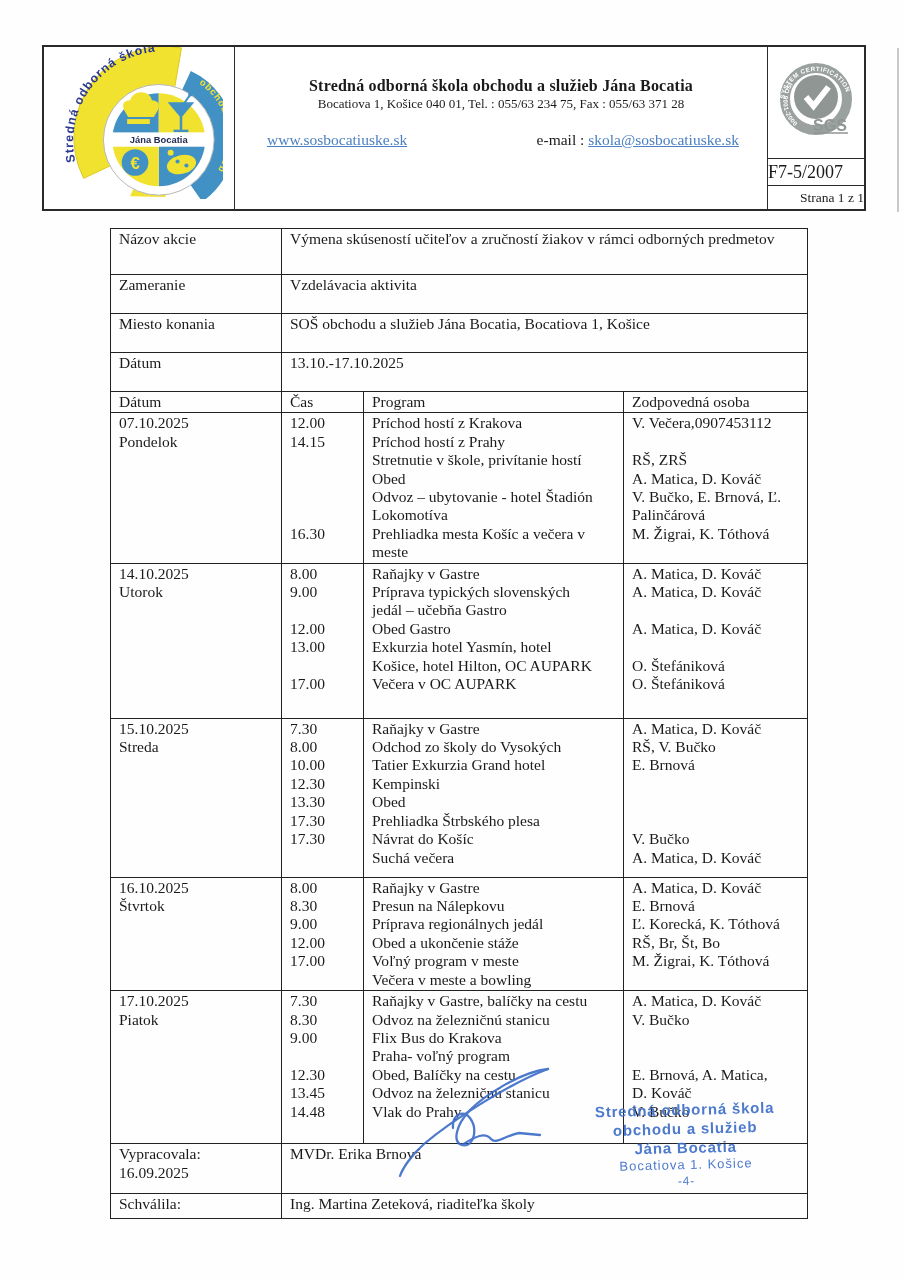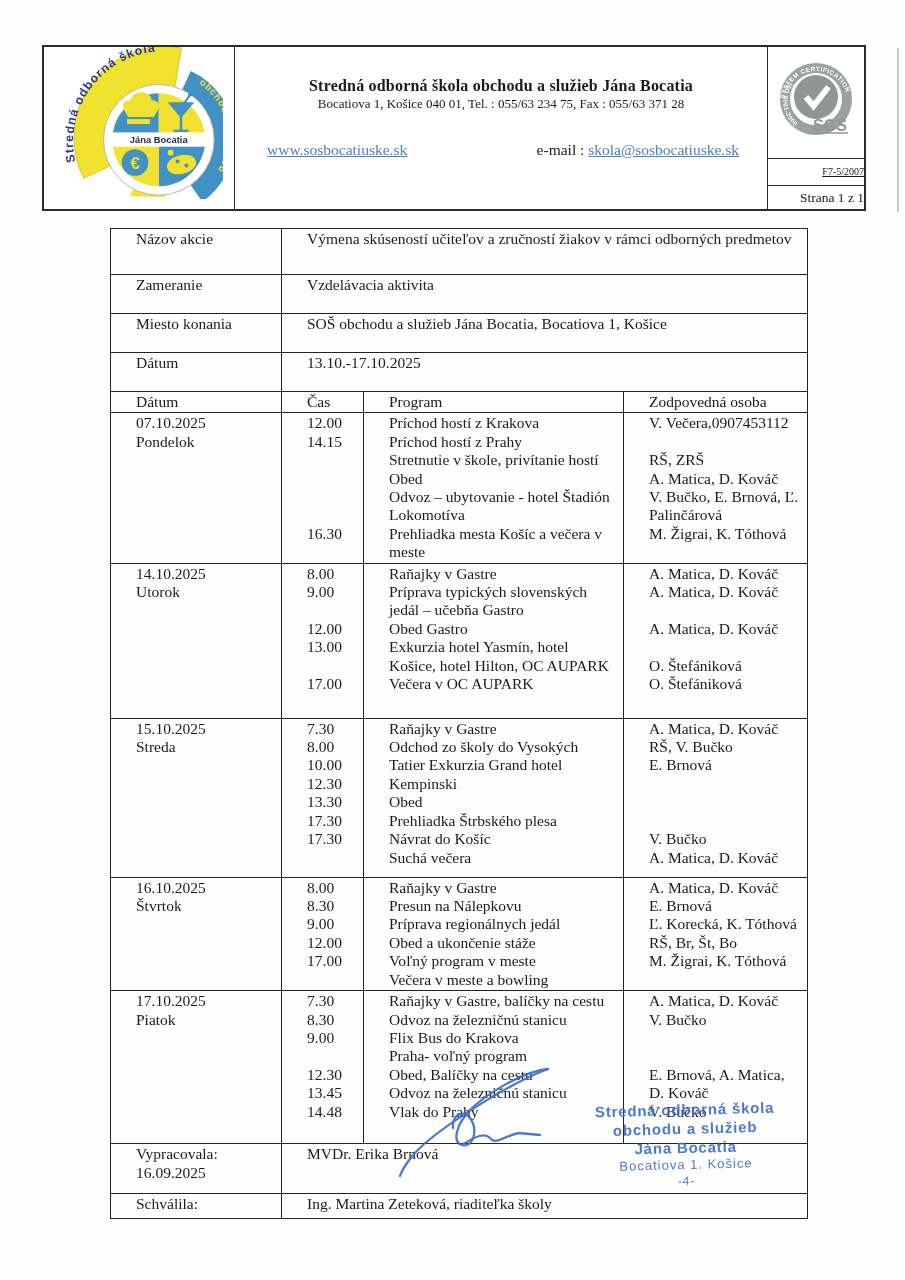--- a/index.html
+++ b/index.html
@@ -5,32 +5,32 @@
   html,body{margin:0;padding:0;background:#e8e8e8;}
   .page{position:relative;width:905px;height:1280px;background:#fefefe;margin:0 auto;
         font-family:"Liberation Serif", serif;color:#1a1a1a;overflow:hidden;}
   
   .header-box{position:absolute;left:42px;top:45px;width:820px;height:162px;
               border:2px solid #2a2a2a;display:flex;background:#fff;}
   .logo-cell{width:190px;border-right:1.5px solid #2a2a2a;display:flex;align-items:flex-start;justify-content:center;}
   .center-cell{flex:1;text-align:center;}
   .school-title{margin-top:30px;font-weight:bold;font-size:16px;letter-spacing:.2px;}
   .school-address{margin-top:1px;font-size:13px;}
-  .links-row{margin-top:29px;display:flex;justify-content:space-between;padding:0 28px 0 32px;font-size:15.5px;}
+  .links-row{margin-top:19px;display:flex;justify-content:space-between;padding:0 28px 0 32px;font-size:15.5px;}
   .lnk{color:#4a7fc1;text-decoration:underline;cursor:pointer;}
   .email-wrap .plain{color:#1a1a1a;}
   .right-cell{width:96px;border-left:1.5px solid #2a2a2a;display:flex;flex-direction:column;}
   .sgs-area{flex:1;display:flex;align-items:center;justify-content:center;}
-  .form-code{border-top:1.5px solid #2a2a2a;height:26px;line-height:26px;text-align:right;font-size:10px;text-decoration:underline;}
+  .form-code{border-top:1.5px solid #2a2a2a;height:26px;line-height:26px;text-align:left;font-size:18px;}
   .page-info{border-top:1.5px solid #2a2a2a;height:23px;line-height:23px;text-align:right;font-size:13.5px;}
   .scan-edge{position:absolute;left:897px;top:48px;width:2px;height:164px;background:#c9c9c9;}
   
   table.doc{position:absolute;left:110px;top:228px;width:697px;border-collapse:collapse;table-layout:fixed;
             font-size:15.5px;line-height:18.4px;}
-  table.doc td{border:1.6px solid #222;vertical-align:top;padding:1px 4px 1px 25px;white-space:pre-line;}
+  table.doc td{border:1.6px solid #222;vertical-align:top;padding:1px 4px 1px 8px;white-space:pre-line;}
   .b{font-weight:normal;}
   tr.h46{height:46px} tr.h21{height:39px} tr.h20{height:20px}
   tr.h146{height:146px} tr.h155{height:155px} tr.h159{height:159px}
   tr.h113{height:113px} tr.h153{height:153px} tr.h50{height:50px} tr.h25{height:25px}
   
   .signature{position:absolute;left:388px;top:1052px;pointer-events:none;}
   .stamp{position:absolute;left:578px;top:1100px;width:215px;text-align:center;
          font-family:"Liberation Sans", sans-serif;color:#3f6fc8;transform:rotate(-1.5deg);
          letter-spacing:.8px;opacity:.92;}
   .stamp .l1{font-size:15px;font-weight:bold;line-height:19px;}

